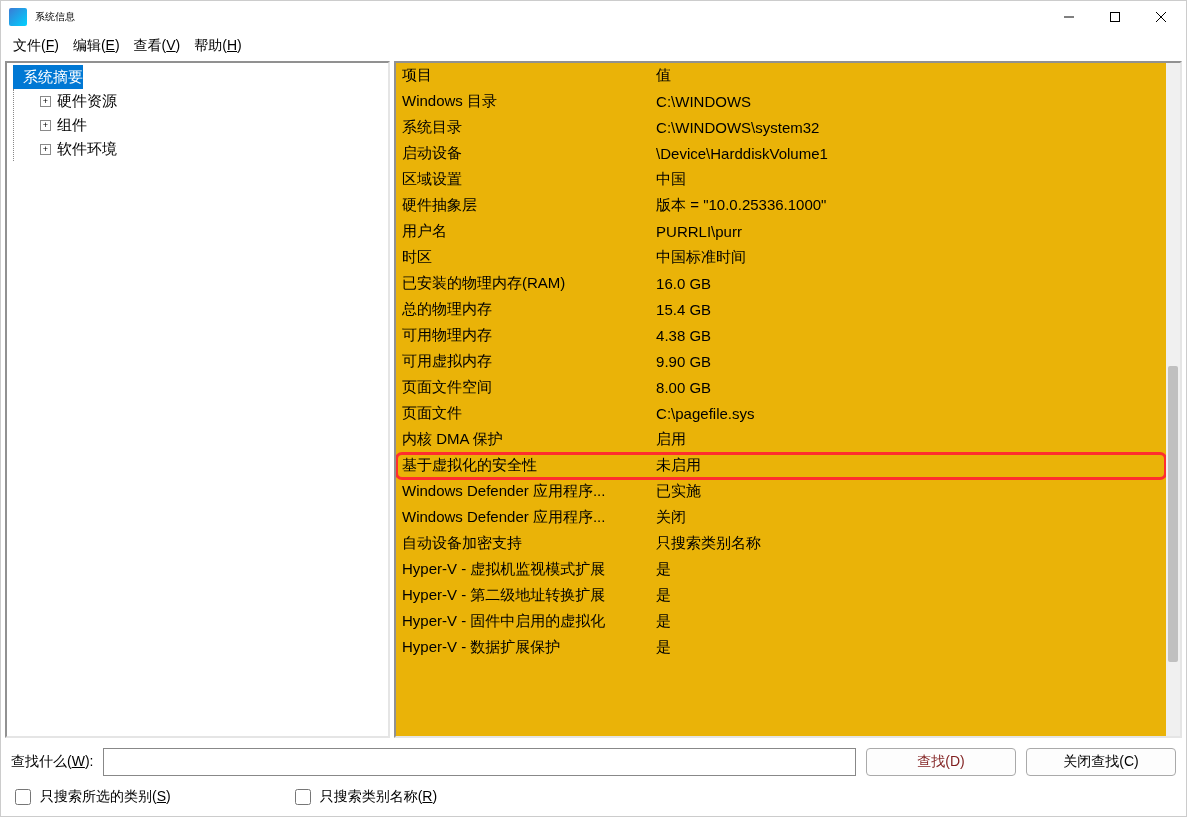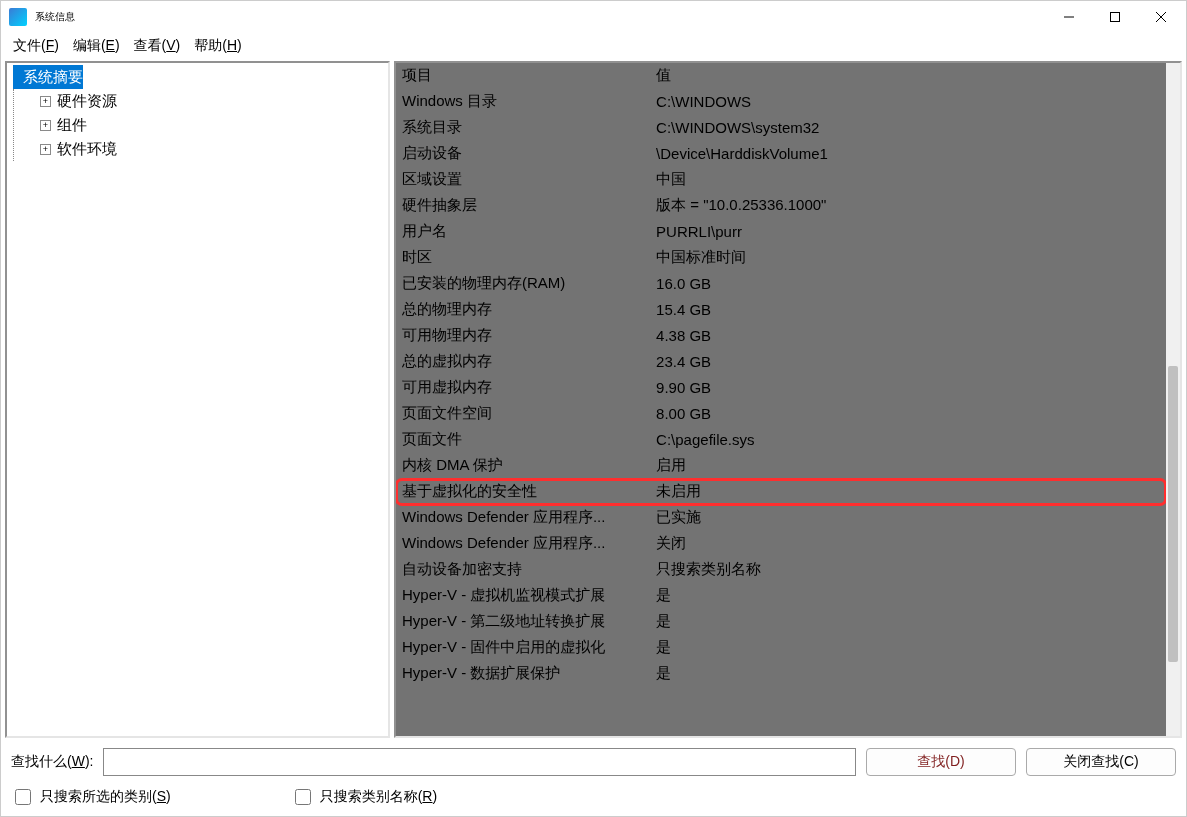--- a/index.html
+++ b/index.html
@@ -91,21 +91,21 @@
 }
 .tree-pane .dotted {
   border-left: 1px dotted #888;
   margin-left: 6px;
   padding-left: 10px;
 }
 
 .detail-pane {
   flex: 1;
   border: 2px inset #e5e5e5;
-  background: #737373;
+  background: #eab308;
   overflow: hidden;
   position: relative;
 }
 .detail-scroll {
   position: absolute;
   top: 0; left: 0; right: 14px; bottom: 0;
   overflow: auto;
 }
 .detail-table {
   width: 100%;
@@ -276,24 +276,20 @@
               </tr>
               <tr>
                 <td class="col-item">总的物理内存</td>
                 <td class="col-value">15.4 GB</td>
               </tr>
               <tr>
                 <td class="col-item">可用物理内存</td>
                 <td class="col-value">4.38 GB</td>
               </tr>
               <tr>
-                <td class="col-item">总的虚拟内存</td>
-                <td class="col-value">23.4 GB</td>
-              </tr>
-              <tr>
                 <td class="col-item">可用虚拟内存</td>
                 <td class="col-value">9.90 GB</td>
               </tr>
               <tr>
                 <td class="col-item">页面文件空间</td>
                 <td class="col-value">8.00 GB</td>
               </tr>
               <tr>
                 <td class="col-item">页面文件</td>
                 <td class="col-value">C:\pagefile.sys</td>

